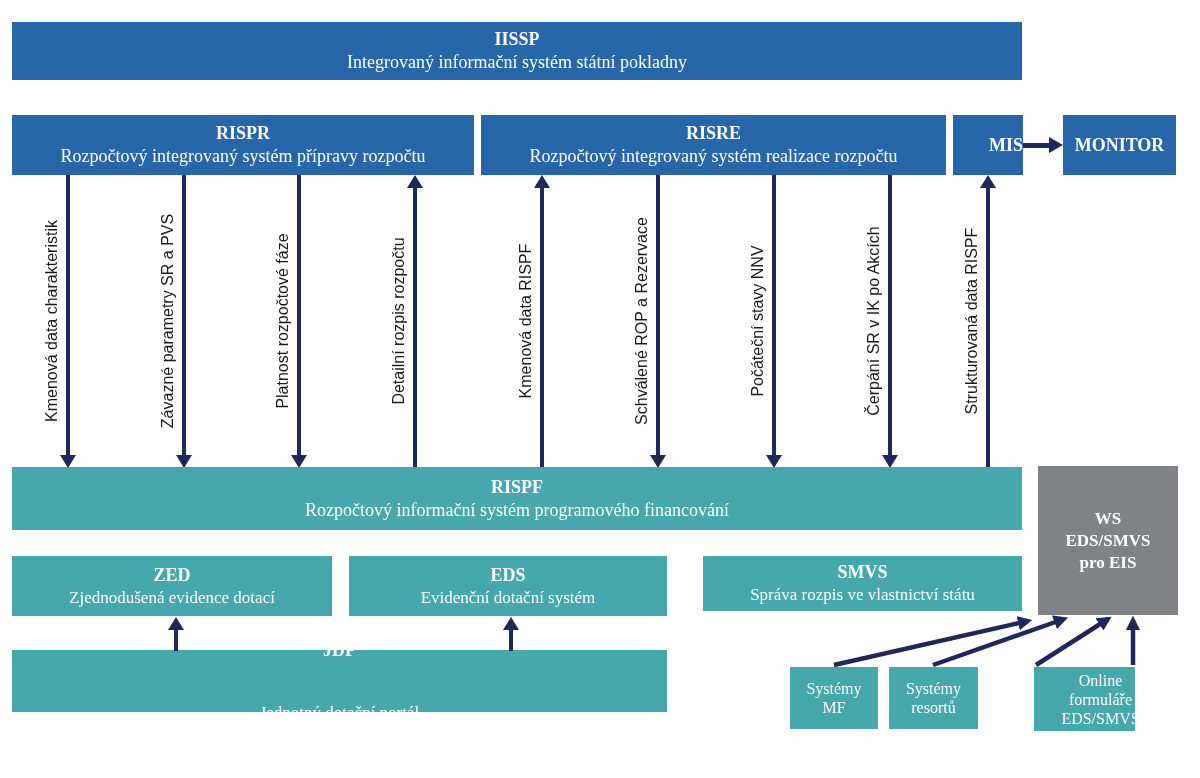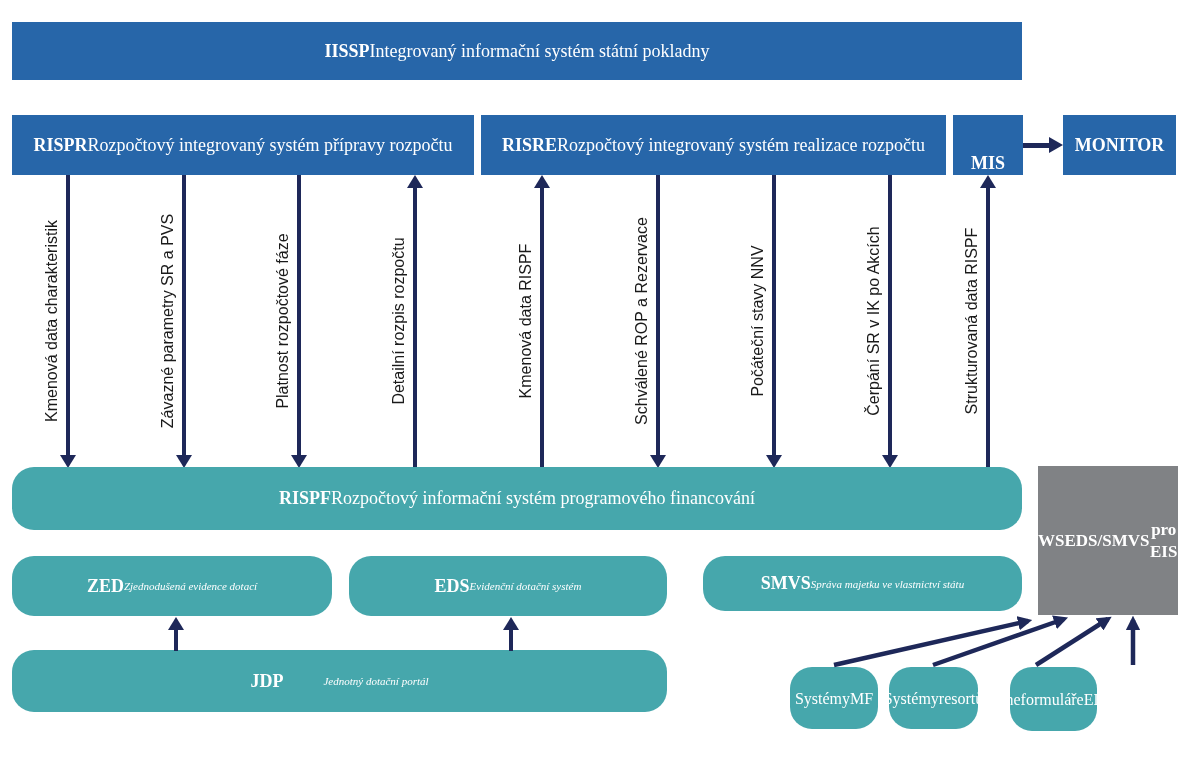--- a/index.html
+++ b/index.html
@@ -1,28 +1,28 @@
 <!DOCTYPE html>
 <html style="--blue: #2766A9; --teal: #46A7AC; --gray: #808285; --arrow: #1E2859; --label: #1a1a1a;"><head>
 <meta charset="utf-8">
 <style>
   :root{
     --blue:#2766A9; --teal:#46A7AC; --gray:#808285; --arrow:#1E2859; --label:#1a1a1a;
   }
   html,body{margin:0;padding:0;background:#ffffff;}
   .canvas{position:relative;width:1200px;height:778px;background:#fff;overflow:hidden;
           font-family:"Liberation Serif",serif;}
-  .box{position:absolute;display:flex;flex-direction:row;justify-content:center;
+  .box{position:absolute;display:flex;flex-direction:column;justify-content:center;
        align-items:center;color:#fff;text-align:center;box-sizing:border-box;}
   .blue{background:var(--blue);}
-  .teal{background:var(--teal);border-radius:22px;}
+  .teal{background:var(--teal);}
   .grayb{background:var(--gray);}
   .box-title{font-weight:bold;font-size:18px;line-height:23px;}
   .box-sub{font-size:18px;line-height:23px;}
-  .small-sub{font-size:11px;line-height:22px;font-style:italic;}
+  .small-sub{font-size:17px;line-height:22px;}
   .src-line{font-size:16px;line-height:19px;display:block;}
   .ws-line{font-weight:bold;font-size:17px;line-height:22px;display:block;}
   .vline{position:absolute;width:4px;background:var(--arrow);}
   .hline{position:absolute;height:5px;background:var(--arrow);}
   .head-down{position:absolute;width:0;height:0;border-left:8px solid transparent;
              border-right:8px solid transparent;border-top:13px solid var(--arrow);}
   .head-up{position:absolute;width:0;height:0;border-left:8px solid transparent;
            border-right:8px solid transparent;border-bottom:13px solid var(--arrow);}
   .head-right{position:absolute;width:0;height:0;border-top:8px solid transparent;
               border-bottom:8px solid transparent;border-left:14px solid var(--arrow);}
@@ -111,41 +111,41 @@
   <div class="box teal" style="left:12px;top:556px;width:320px;height:60px;">
     <div class="box-title">ZED</div>
     <div class="box-sub small-sub">Zjednodušená evidence dotací</div>
   </div>
   <div class="box teal" style="left:349px;top:556px;width:318px;height:60px;">
     <div class="box-title">EDS</div>
     <div class="box-sub small-sub">Evidenční dotační systém</div>
   </div>
   <div class="box teal" style="left:703px;top:556px;width:319px;height:55px;">
     <div class="box-title">SMVS</div>
-    <div class="box-sub small-sub">Správa majetku ve vlastnictví státu</div>
+    <div class="box-sub small-sub">Správa rozpis ve vlastnictví státu</div>
   </div>
 
   <div class="box teal" style="left:12px;top:650px;width:655px;height:62px;gap:40px;">
     <div class="box-title">JDP</div>
     <div class="box-sub small-sub">Jednotný dotační portál</div>
   </div>
   <div class="vline" style="left:174px;top:629px;height:22px;"></div>
   <div class="head-up" style="left:168px;top:617px;"></div>
   <div class="vline" style="left:509px;top:629px;height:22px;"></div>
   <div class="head-up" style="left:503px;top:617px;"></div>
 
   <div class="box teal" style="left:790px;top:667px;width:88px;height:62px;">
     <span class="src-line">Systémy</span>
     <span class="src-line">MF</span>
   </div>
   <div class="box teal" style="left:889px;top:667px;width:89px;height:62px;">
     <span class="src-line">Systémy</span>
     <span class="src-line">resortů</span>
   </div>
-  <div class="box teal" style="left:1010px;top:667px;width:87px;height:64px;padding-left:32px;">
+  <div class="box teal" style="left:1034px;top:667px;width:101px;height:64px;padding-left:32px;">
     <span class="src-line">Online</span>
     <span class="src-line">formuláře</span>
     <span class="src-line">EDS/SMVS</span>
   </div>
 
   <svg id="diag-arrows" width="420" height="80" viewBox="0 0 420 80">
     <defs>
       <marker id="ah" viewBox="0 0 10 10" refX="7" refY="5" markerWidth="3.2" markerHeight="3.2" orient="auto-start-reverse">
         <path class="mk" d="M0,0 L10,5 L0,10 z"></path>
       </marker>

